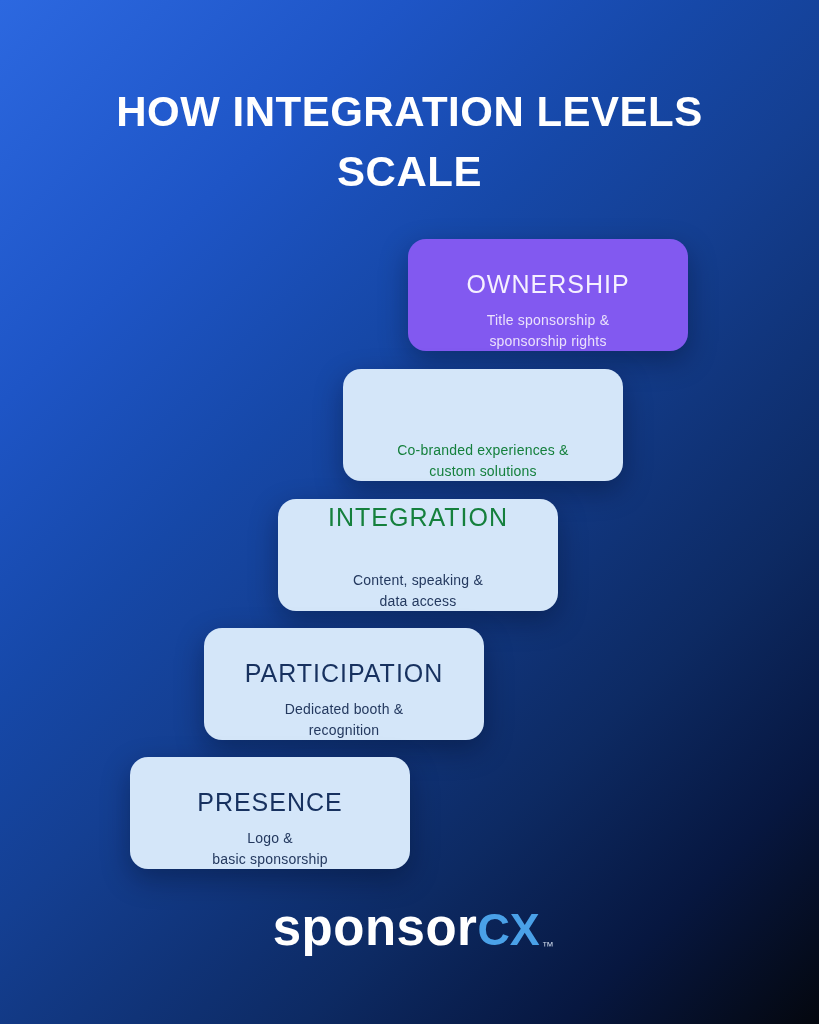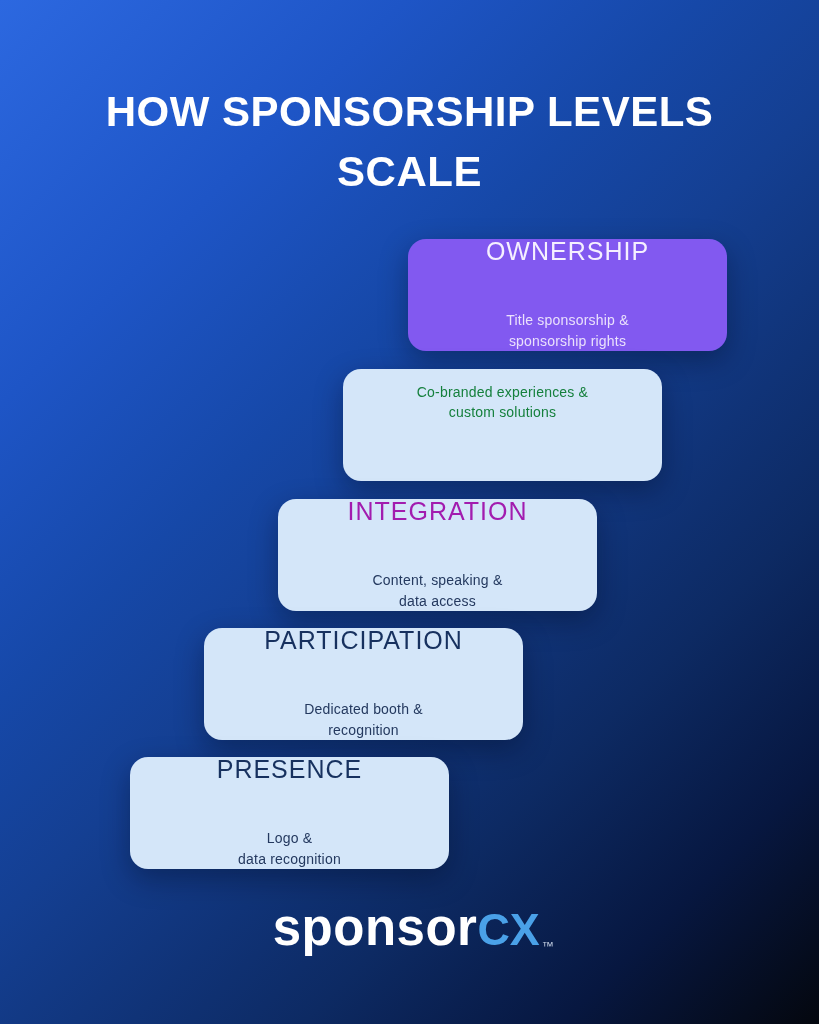--- a/index.html
+++ b/index.html
@@ -30,27 +30,27 @@
     color: #ffffff;
     font-size: 42px;
     font-weight: 800;
     letter-spacing: 0.5px;
     line-height: 60px;
   }
   .title span { display: block; }
 
   .card {
     position: absolute;
-    width: 319px;
+    width: 280px;
     height: 112px;
     border-radius: 18px;
     display: flex;
     flex-direction: column;
     align-items: center;
-    justify-content: space-between;
+    justify-content: flex-end;
     text-align: center;
     box-shadow: 0 10px 28px rgba(2, 8, 30, 0.35);
   }
   .card-0 { left: 408px; top: 239px; }
   .card-1 { left: 343px; top: 369px; }
   .card-2 { left: 278px; top: 499px; }
   .card-3 { left: 204px; top: 628px; }
   .card-4 { left: 130px; top: 757px; }
 
   .card-title {
@@ -90,60 +90,60 @@
     margin-left: 2px;
     margin-bottom: 5px;
   }
 </style>
 </head>
 <body>
 
 <div class="canvas">
 
   <h1 class="title">
-    <span>HOW SPONSORSHIP LEVELS</span>
+    <span>HOW INTEGRATION LEVELS</span>
     <span>SCALE</span>
   </h1>
 
   <div class="card card-0" style="background: rgb(130, 89, 240);">
     <div class="card-title" style="color: rgb(245, 240, 255);">OWNERSHIP</div>
     <div class="card-sub" style="color: rgb(234, 225, 252);">
       <span>Title sponsorship &amp;</span>
       <span>sponsorship rights</span>
     </div>
   </div>
 
   <div class="card card-1" style="background: rgb(212, 230, 249);">
     <div class="card-sub" style="color: #15803d;">
       <span>Co-branded experiences &amp;</span>
       <span>custom solutions</span>
     </div>
   </div>
 
   <div class="card card-2" style="background: rgb(212, 230, 249);">
-    <div class="card-title" style="color: #a21caf;">INTEGRATION</div>
+    <div class="card-title" style="color: #15803d;">INTEGRATION</div>
     <div class="card-sub" style="color: rgb(36, 57, 95); margin-top: 40px;">
       <span>Content, speaking &amp;</span>
       <span>data access</span>
     </div>
   </div>
 
   <div class="card card-3" style="background: rgb(212, 230, 249);">
     <div class="card-title" style="color: rgb(23, 49, 95);">PARTICIPATION</div>
     <div class="card-sub" style="color: rgb(36, 57, 95);">
       <span>Dedicated booth &amp;</span>
       <span>recognition</span>
     </div>
   </div>
 
   <div class="card card-4" style="background: rgb(212, 230, 249);">
     <div class="card-title" style="color: rgb(23, 49, 95);">PRESENCE</div>
     <div class="card-sub" style="color: rgb(36, 57, 95);">
       <span>Logo &amp;</span>
-      <span>data recognition</span>
+      <span>basic sponsorship</span>
     </div>
   </div>
 
   <div class="logo">
     <span class="logo-word" style="color: rgb(255, 255, 255);">sponsor</span>
     <span class="logo-suffix" style="color: rgb(74, 161, 232);">CX</span>
     <span class="logo-tm">™</span>
   </div>
 
 </div>

